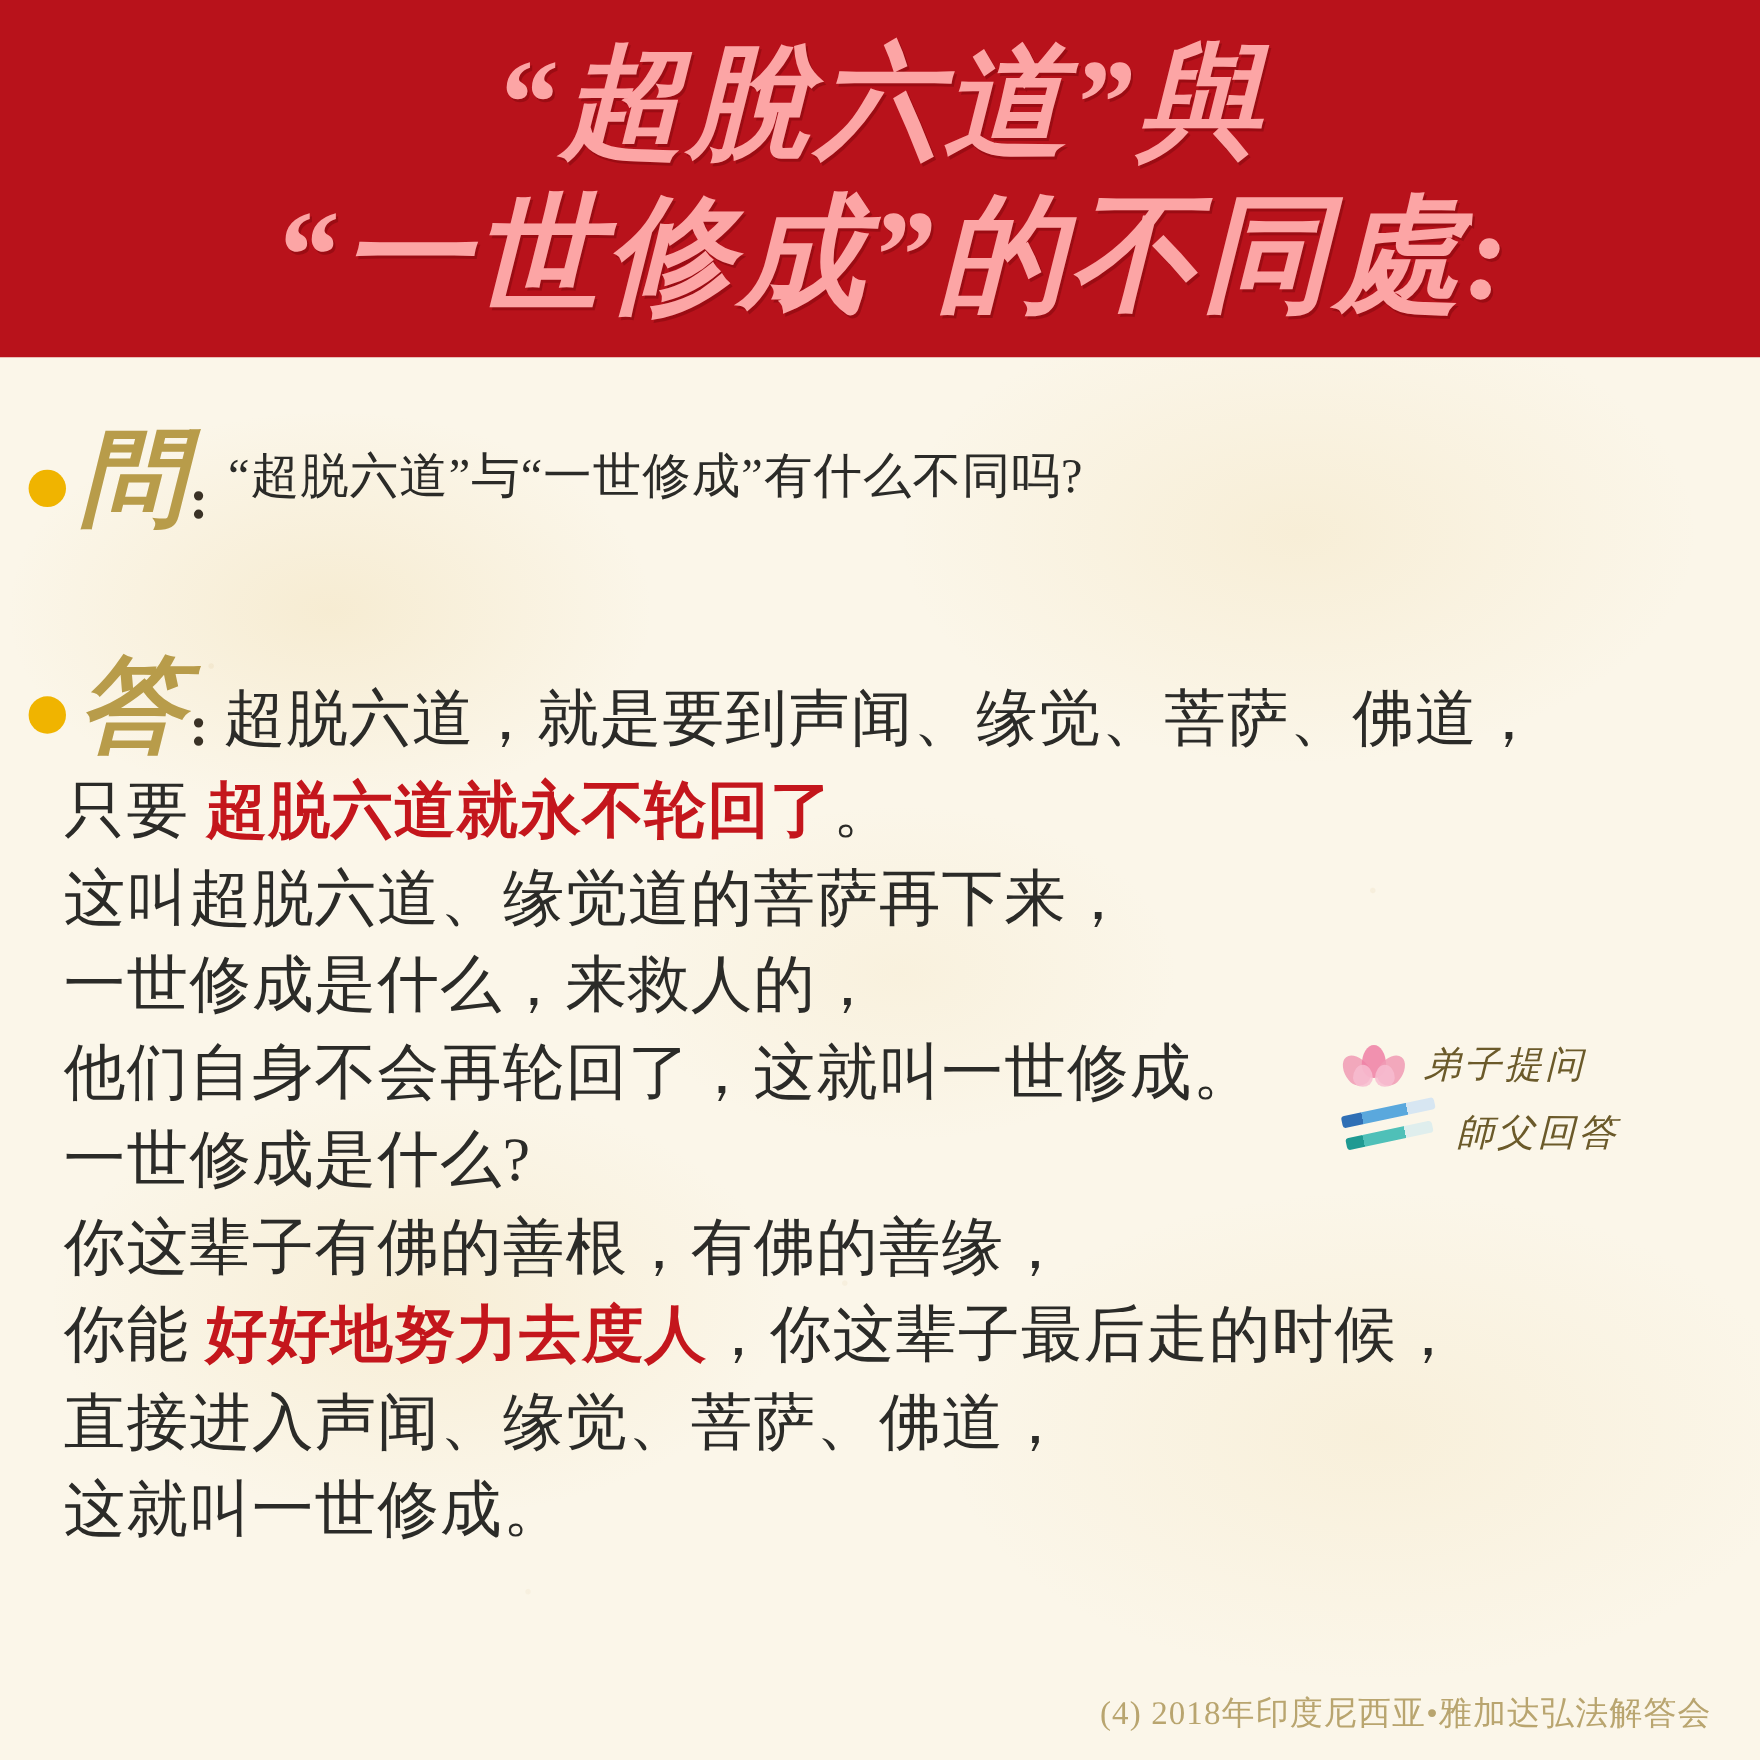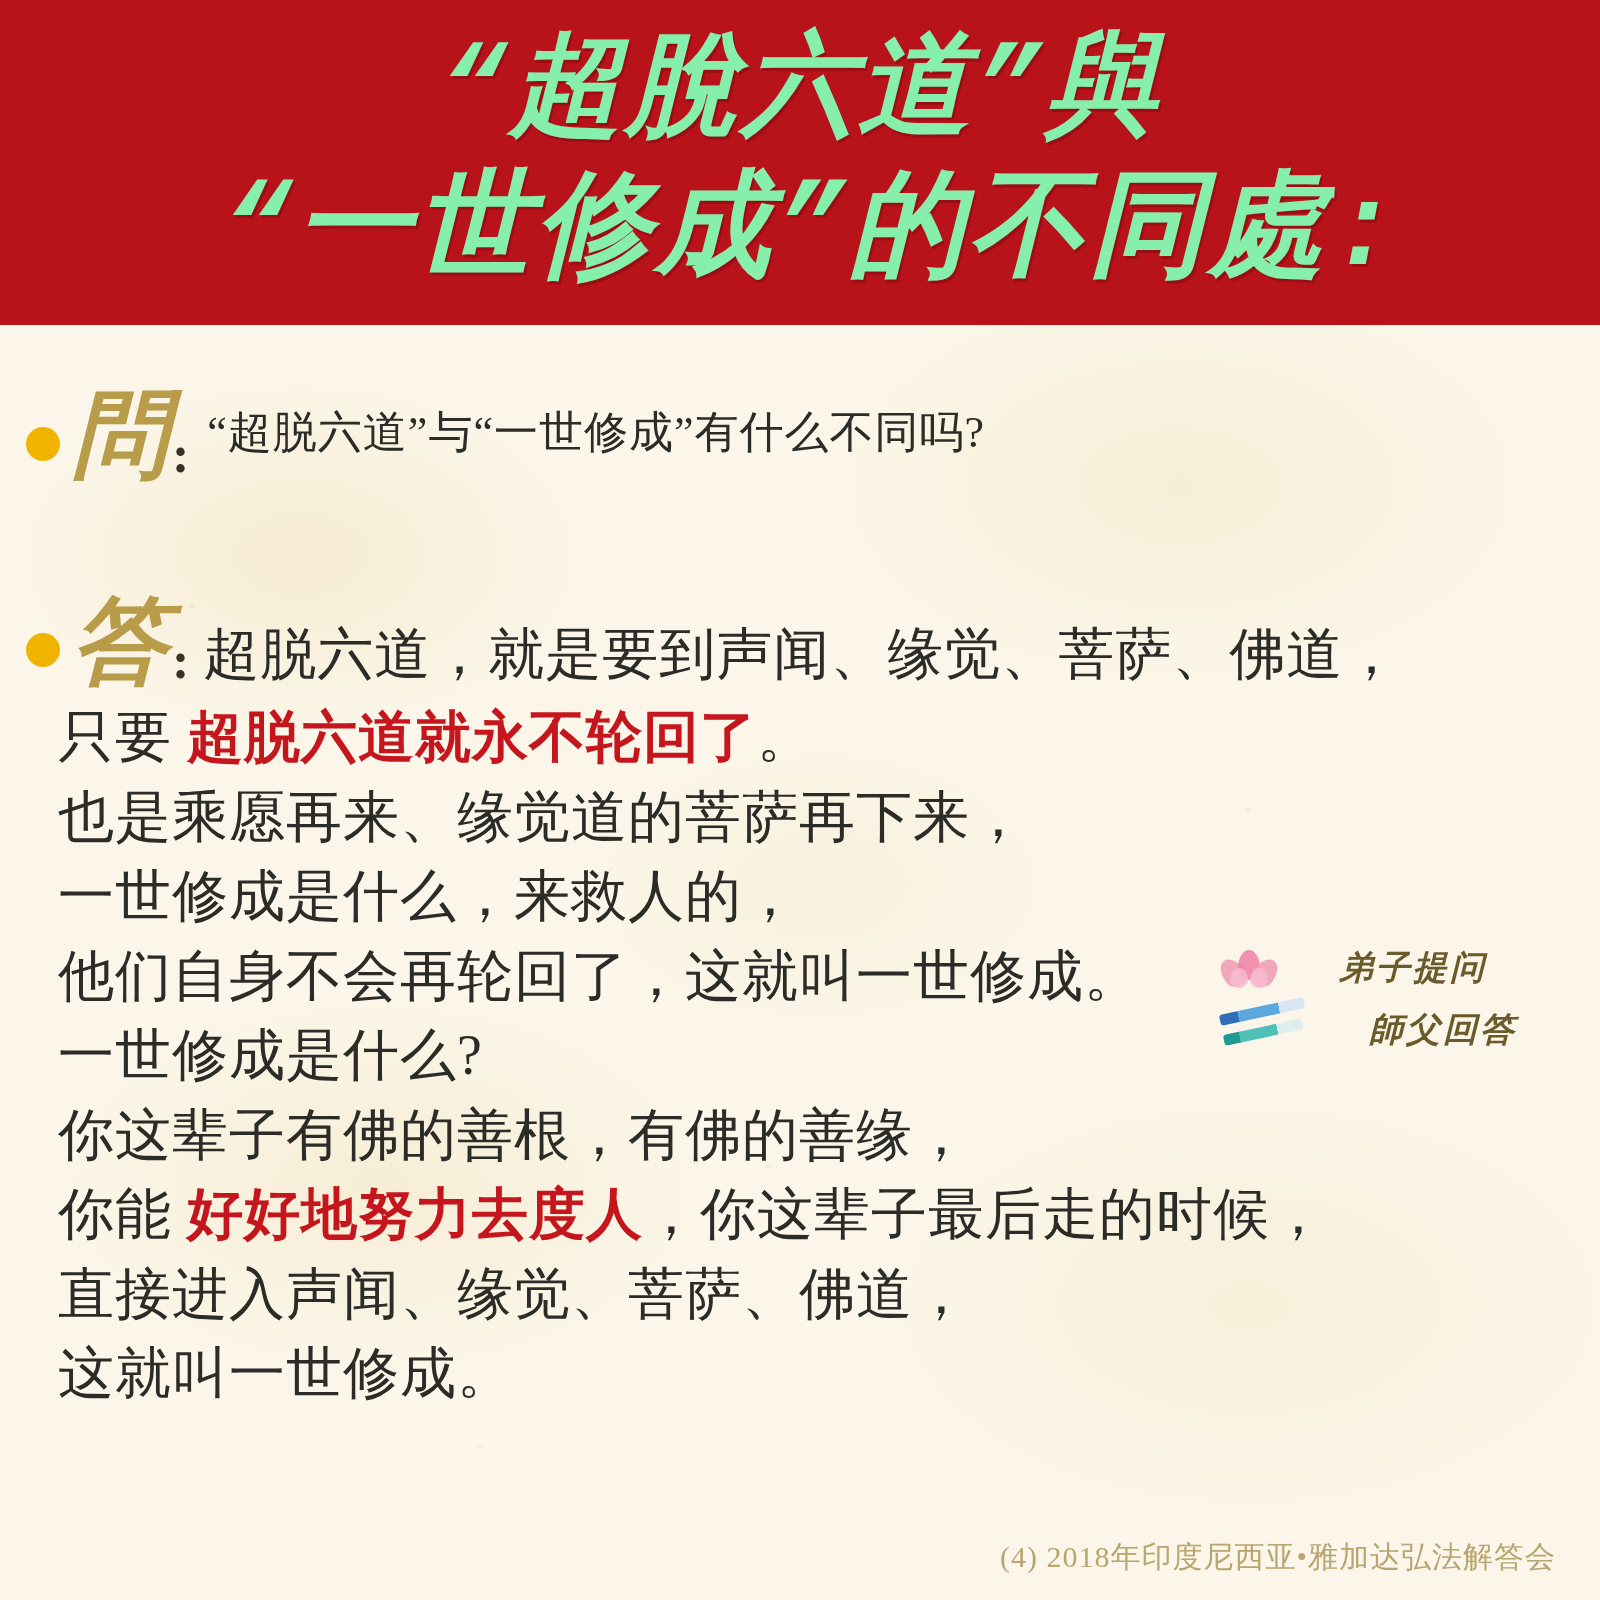--- a/index.html
+++ b/index.html
@@ -28,22 +28,22 @@
     width: 100%;
     height: 100%;
     display: flex;
     flex-direction: column;
     align-items: center;
     justify-content: center;
     padding-top: 6px;
     box-sizing: border-box;
   }
   .banner-line {
-    color: #86efac;
-    font-family: Liberation Mono, monospace;
+    color: #fca5a5;
+    font-family: Liberation Serif, serif;
     font-weight: bold;
     font-size: 112px;
     line-height: 1.22;
     letter-spacing: 4px;
     white-space: nowrap;
     text-shadow: 2px 3px 0 rgba(120,6,10,0.45);
     font-style: italic;
   }
   .banner-line.l2 {
     font-size: 116px;
@@ -210,23 +210,22 @@
     transform-origin: left center;
   }
   .pens i.p1 { width: 86px; left: 2px; top: 8px;  background: linear-gradient(90deg,#2f6fb5 0 22%, #5aa8dd 22% 70%, #d7e6f2 70% 100%); transform: rotate(-12deg); }
   .pens i.p2 { width: 80px; left: 6px; top: 28px; background: linear-gradient(90deg,#1f9a92 0 20%, #4fc0b8 20% 68%, #dfeeed 68% 100%); transform: rotate(-12deg); }
 
   .stamp-label {
     color: #6b5a2a;
     font-size: 34px;
     letter-spacing: 3px;
     font-style: italic;
-    font-weight: bold;
+    font-weight: normal;
     white-space: nowrap;
-    margin-left: 45px;
   }
 
   
   .footer {
     position: absolute;
     right: 44px;
     bottom: 22px;
     color: #b9a56f;
     font-size: 30px;
     letter-spacing: 1px;
@@ -259,21 +258,21 @@
       <div class="bullet"></div>
       <div class="amark">答</div>
       <div class="colon">:</div>
       <div class="a-text-first">超脱六道，就是要到声闻、缘觉、菩萨、佛道，</div>
     </div>
 
     <div class="a-lines">
       <div class="ln">
         <span>只要 </span><span class="hl">超脱六道就永不轮回了</span><span>。</span>
       </div>
-      <div class="ln">也是乘愿再来、缘觉道的菩萨再下来，</div>
+      <div class="ln">这叫超脱六道、缘觉道的菩萨再下来，</div>
       <div class="ln">一世修成是什么，来救人的，</div>
       <div class="ln">他们自身不会再轮回了，这就叫一世修成。</div>
       <div class="ln">一世修成是什么?</div>
       <div class="ln">你这辈子有佛的善根，有佛的善缘，</div>
       <div class="ln">
         <span>你能 </span><span class="hl">好好地努力去度人</span><span>，你这辈子最后走的时候，</span>
       </div>
       <div class="ln">直接进入声闻、缘觉、菩萨、佛道，</div>
       <div class="ln">这就叫一世修成。</div>
     </div>

